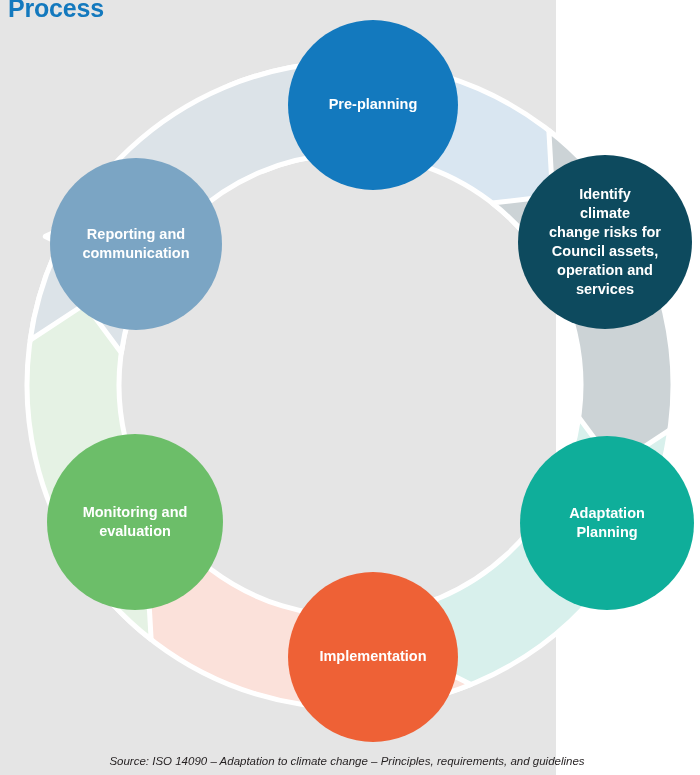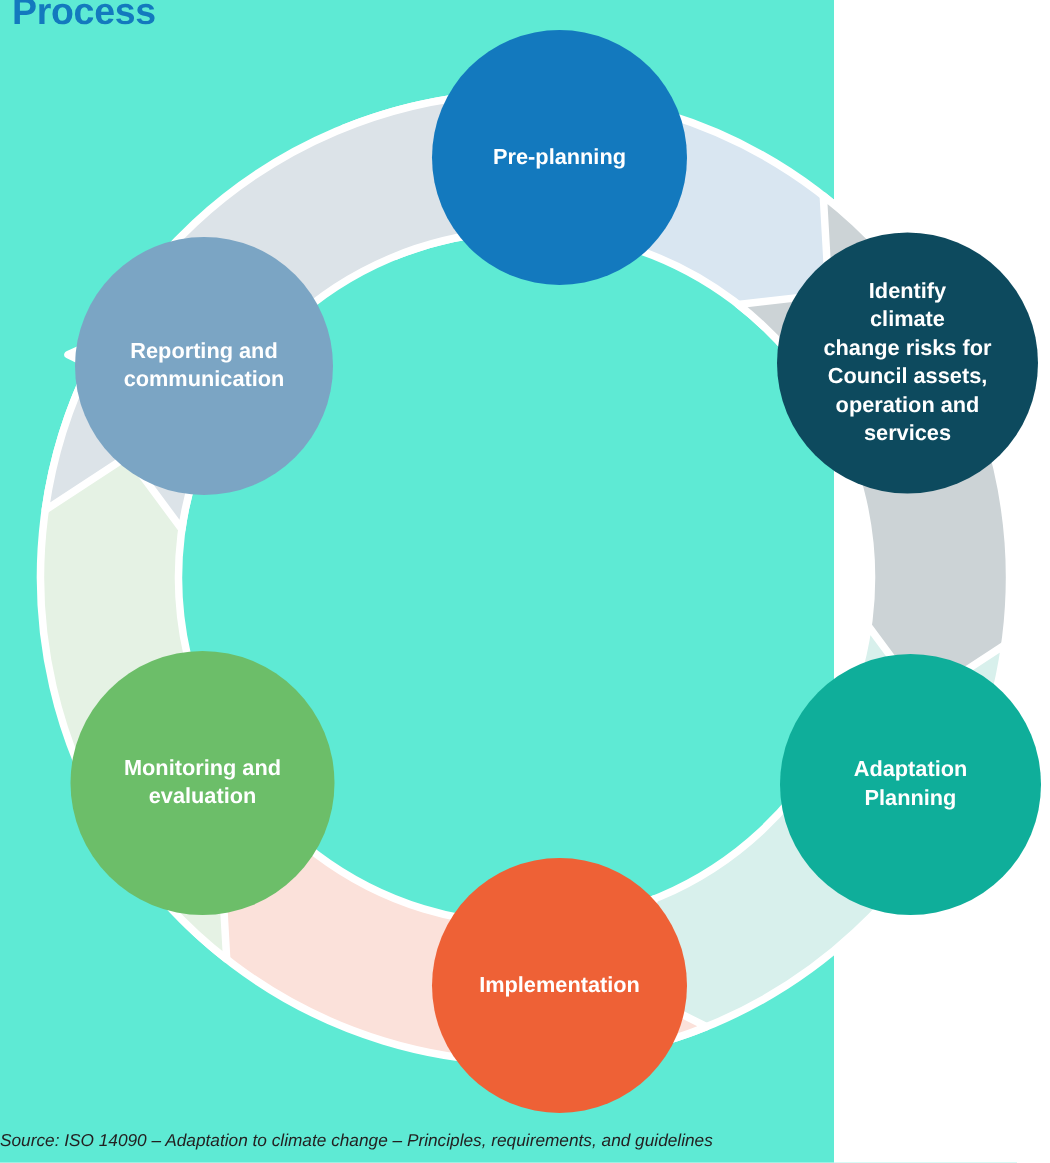--- a/index.html
+++ b/index.html
@@ -11,21 +11,21 @@
     width: 700px;
     height: 775px;
     font-family: "Liberation Sans", sans-serif;
     overflow: hidden;
     position: relative;
   }
   #page-root {
     position: relative;
     width: 556px;
     height: 775px;
-    background: #5eead4;
+    background: #e5e5e5;
   }
   .page-title {
     position: absolute;
     left: 8px;
     top: -6px;
     font-family: "Liberation Sans", sans-serif;
     font-size: 25px;
     font-weight: bold;
     letter-spacing: -0.2px;
     color: #1379BE;
@@ -47,21 +47,21 @@
     font-weight: bold;
     fill: #ffffff;
     text-anchor: middle;
     dominant-baseline: middle;
   }
   .source-note {
     position: absolute;
     left: 0;
     top: 755px;
     width: 700px;
-    text-align: left;
+    text-align: center;
     padding-right: 6px;
     box-sizing: border-box;
     font-family: "Liberation Sans", sans-serif;
     font-style: italic;
     font-size: 11.5px;
     color: #231f20;
     white-space: nowrap;
   }
 </style>
 </head>

